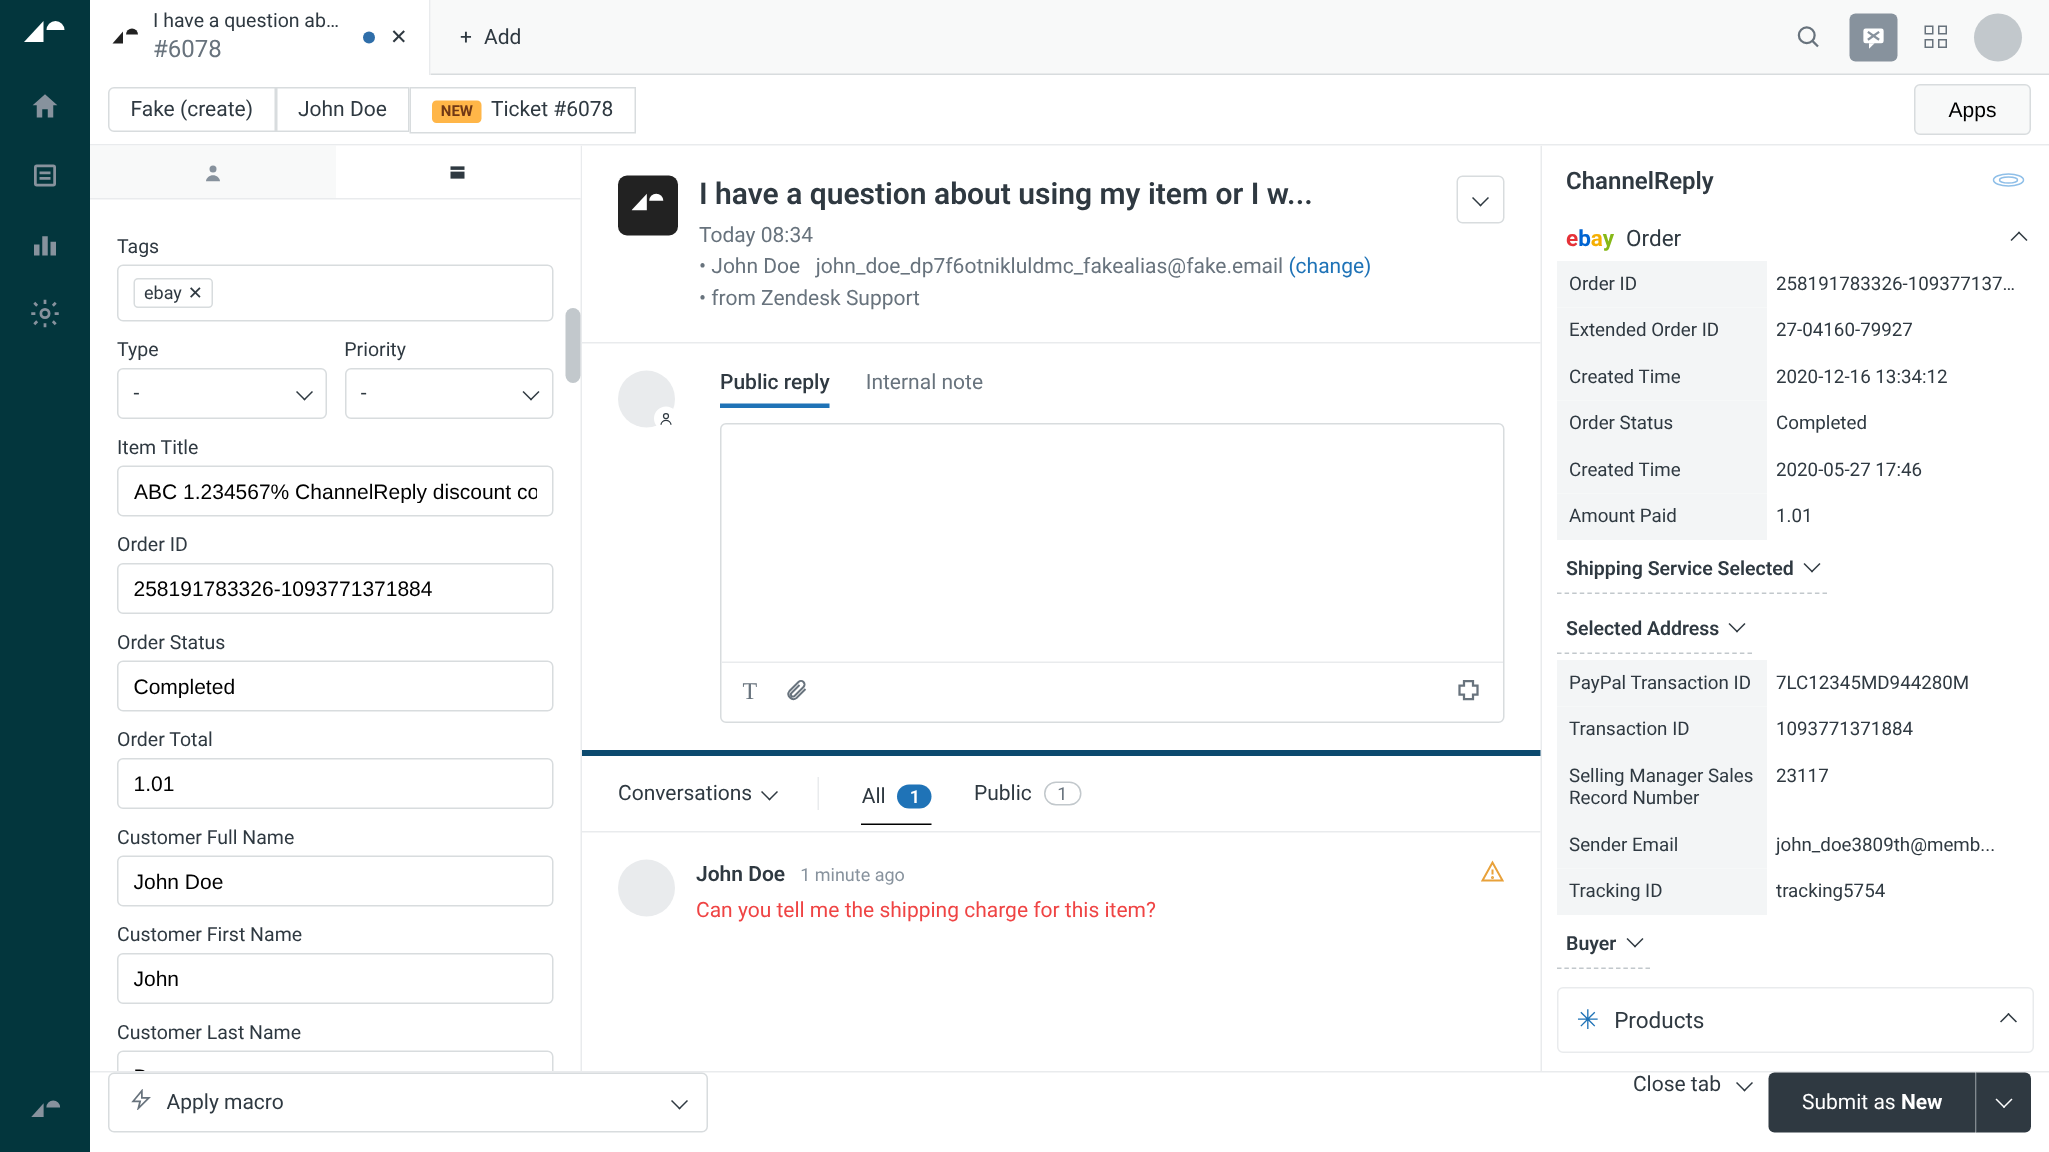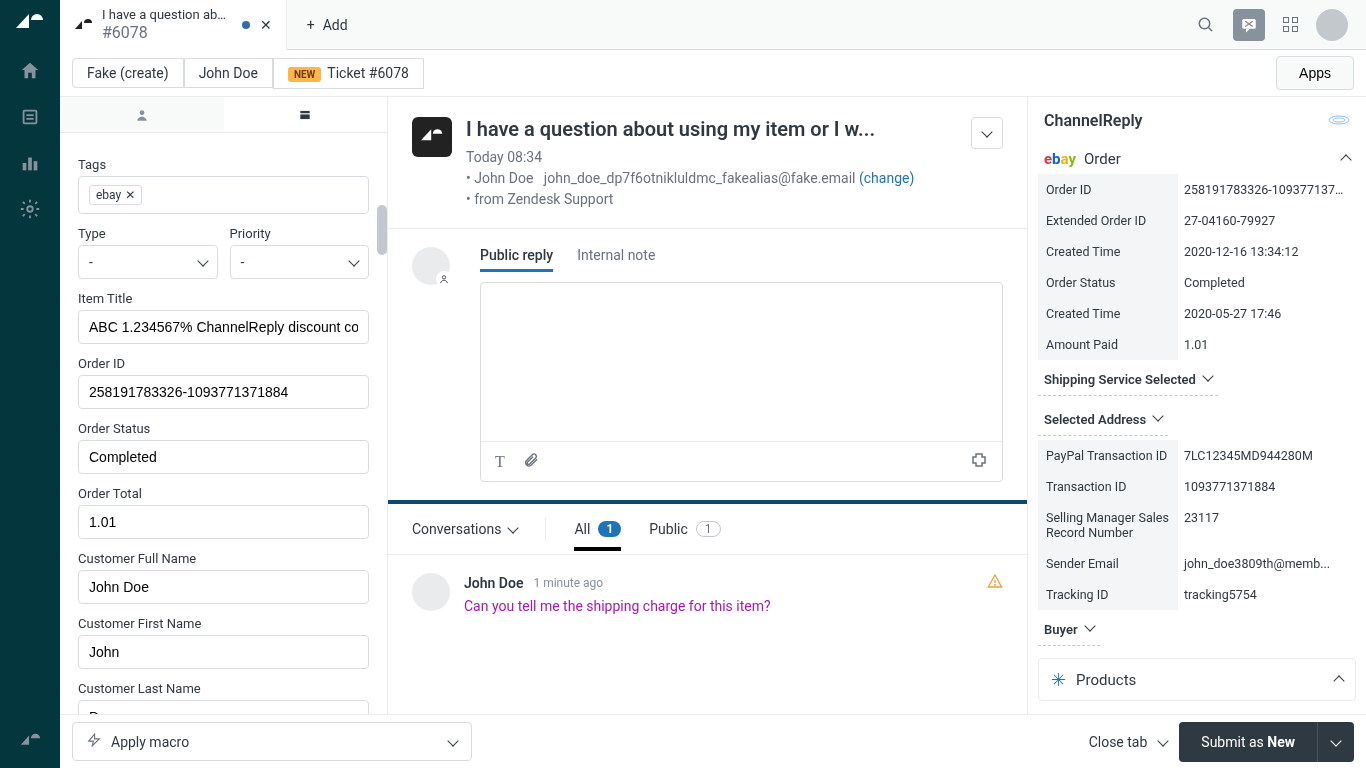--- a/index.html
+++ b/index.html
@@ -62,46 +62,46 @@
 .compose-tab.active { color: #2f3941; border-bottom: 3px solid #1f73b7; font-weight: 500; }
 .compose-box { border: 1px solid #d8dcde; border-radius: 4px; height: 200px; display: flex; flex-direction: column; }
 .compose-area { flex: 1; }
 .compose-toolbar { height: 40px; border-top: 1px solid #e9ebed; display: flex; align-items: center; padding: 0 14px; gap: 18px; color: #68737d; }
 .compose-toolbar .spacer { flex: 1; }
 .convbar { display: flex; align-items: center; padding: 14px 24px; gap: 28px; border-bottom: 1px solid #e9ebed; font-size: 14px; }
 .convbar-item { display: flex; align-items: center; gap: 8px; cursor: pointer; }
 .pill { background: #1f73b7; color: #fff; border-radius: 10px; padding: 1px 8px; font-size: 12px; font-weight: 600; }
 .pill-outline { border: 1px solid #c2c8cc; color: #68737d; border-radius: 10px; padding: 0 8px; font-size: 12px; }
 .divider-v { width: 1px; height: 22px; background: #e9ebed; }
-.all-active { border-bottom: 4px solid #000000; padding-bottom: 10px; margin-bottom: -14px; }
+.all-active { border-bottom: 1px solid #000000; padding-bottom: 10px; margin-bottom: -14px; }
 .msg { padding: 18px 24px; display: flex; gap: 14px; }
 .msg-av { width: 38px; height: 38px; border-radius: 50%; background: #e9ebed; flex-shrink: 0; }
 .msg-body { flex: 1; }
 .msg-head { display: flex; align-items: center; gap: 10px; }
 .msg-name { font-weight: 600; }
 .msg-time { font-size: 12px; color: #87929d; }
 .msg-warn { margin-left: auto; color: #e8a13a; }
-.msg-text { margin-top: 6px; color: #a21caf; }
+.msg-text { margin-top: 6px; color: #ef4444; }
 .apps-panel { width: 338px; display: flex; flex-direction: column; overflow: hidden; }
 .apps-title { font-size: 16px; font-weight: 600; padding: 14px 16px; display: flex; align-items: center; justify-content: space-between; }
 .apps-body { flex: 1; overflow-y: auto; padding: 0 10px 10px 10px; }
 .ebay-head { display: flex; align-items: center; gap: 8px; font-size: 15px; padding: 6px 6px; }
 .ebay-logo { font-weight: 700; }
 .ebay-logo .e { color: #e53238; } .ebay-logo .b { color: #0064d2; } .ebay-logo .a { color: #f5af02; } .ebay-logo .y { color: #86b817; }
 .kv { display: flex; font-size: 12.5px; }
 .kv > div:first-child { width: 140px; padding: 8px 8px; color: #2f3941; }
 .kv > div:last-child { flex: 1; padding: 8px 6px; color: #2f3941; }
 .kv.shade > div:first-child { background: #f3f5f6; }
 .kv .linkv { color: #1f73b7; cursor: pointer; white-space: nowrap; overflow: hidden; text-overflow: ellipsis; }
 .kv .hilite { background: #fff7c2; }
 .sect { display: inline-flex; align-items: flex-start; gap: 8px; font-size: 13px; font-weight: 600; padding: 8px 6px; border-bottom: 1px dashed #c2c8cc; cursor: pointer; margin: 4px 0; }
 .prod-card { border: 1px solid #e9ebed; border-radius: 4px; margin-top: 8px; padding: 10px 12px; display: flex; align-items: center; justify-content: space-between; }
 .prod-left { display: flex; align-items: center; gap: 10px; }
 .prod-ic { color: #1f73b7; font-size: 18px; }
-.footer { position: fixed; bottom: 0; left: 60px; right: 0; height: 54px; background: #fff; border-top: 1px solid #e9ebed; display: flex; align-items: center; padding: 0 12px; gap: 12px; z-index: 10; }
+.footer { position: fixed; bottom: 0; left: 60px; right: 0; height: 54px; background: #fff; border-top: 1px solid #e9ebed; display: flex; align-items: flex-start; padding: 0 12px; gap: 12px; z-index: 10; }
 .macro { border: 1px solid #d8dcde; border-radius: 4px; padding: 10px 14px; display: flex; align-items: center; gap: 10px; width: 400px; cursor: pointer; }
 .macro .spacer { flex: 1; }
 .footer .spacer2 { flex: 1; }
 .closetab { display: flex; align-items: center; gap: 12px; font-size: 14px; cursor: pointer; }
 .submit { background: #2f3941; color: #fff; border-radius: 4px 0 0 4px; padding: 12px 22px; font-size: 14px; cursor: pointer; }
 .submit .new { font-weight: 700; }
 .submit-dd { background: #2f3941; color: #fff; border-radius: 0 4px 4px 0; padding: 12px 14px; cursor: pointer; border-left: 1px solid #49545c; }
 .chev { display: inline-block; width: 8px; height: 8px; border-right: 1.5px solid currentColor; border-bottom: 1.5px solid currentColor; transform: rotate(45deg); margin-bottom: 2px; }
 .chev-up { transform: rotate(-135deg); margin-bottom: -2px; }
 .scrollhint { position: absolute; right: 0; top: 0; width: 10px; height: 60px; background: #c2c8cc; border-radius: 5px; }

